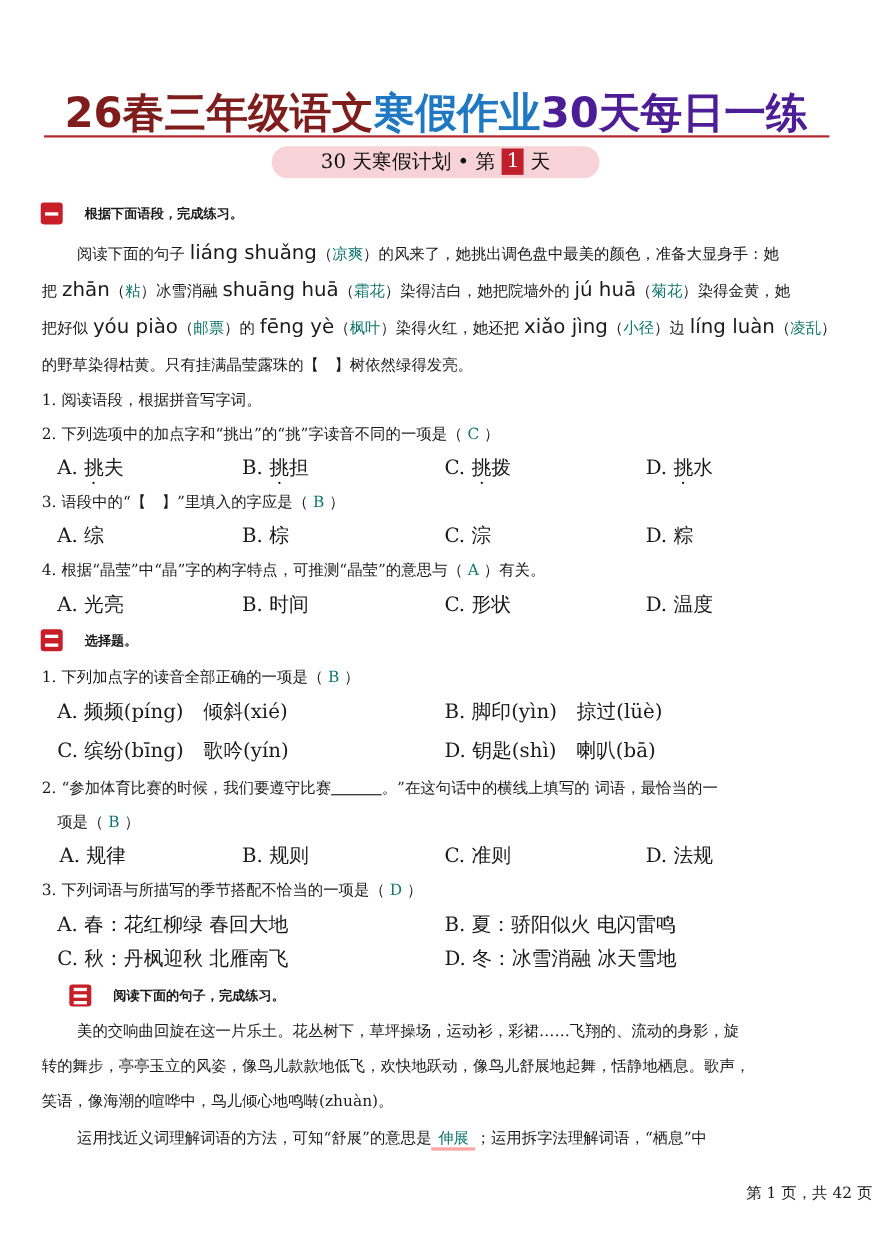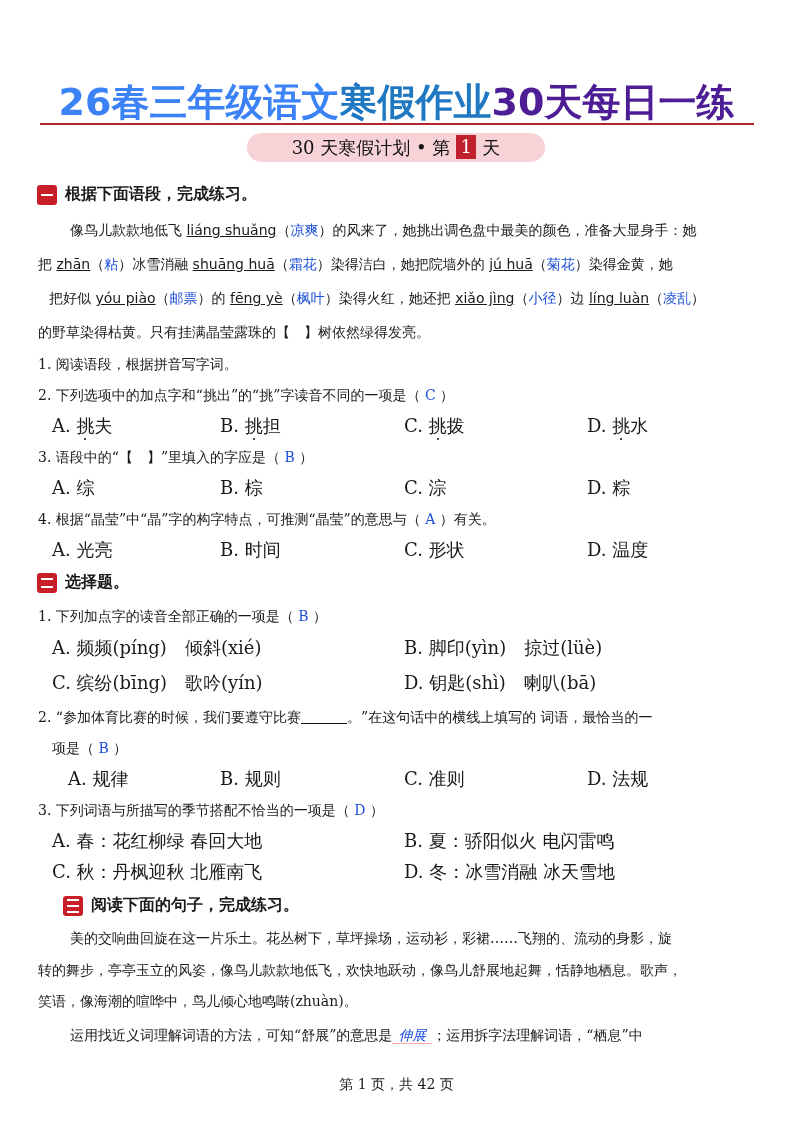--- a/index.html
+++ b/index.html
@@ -1,66 +1,66 @@
 <!DOCTYPE html>
 <html><head>
   <meta charset="utf-8">
   <style>
     html, body { margin: 0; padding: 0; background: #ffffff; }
     body { width: 793px; height: 1122px; position: relative; overflow: hidden;
       font-family: "DejaVu Serif", "Liberation Serif", serif; color: #1a1a1a; }
     .title { position: absolute; left: 0; top: 78px; width: 793px; text-align: center;
       font-family: "DejaVu Sans", "Liberation Sans", sans-serif; font-weight: bold;
       font-size: 38px; letter-spacing: 0px; line-height: 48px; white-space: nowrap; }
-    .title .t-black { color: #3b82f6; }
+    .title .t-black { color: #7f1d1d; }
     .title .t-blue { color: #1f78c1; }
     .title .t-red { color: #4c1d95; }
     .title-rule { position: absolute; left: 40px; top: 123px; width: 714px; height: 2px; background: #b3262e; }
     .plan-pill { position: absolute; left: 247px; top: 133px; width: 298px; height: 29px;
       background: #f7d3d8; border-radius: 15px; text-align: center;
       font-size: 18px; line-height: 29px; color: #111; white-space: nowrap; }
     .plan-pill .day-box { display: inline-block; background: #c0202c; color: #fff;
       width: 20px; height: 24px; line-height: 24px; margin: 0 6px; vertical-align: 1px; }
     .sec-head { position: absolute; left: 37px; display: flex; align-items: center;
-      font-family: "DejaVu Sans", "Liberation Sans", sans-serif; font-weight: bold; font-size: 16px; }
+      font-family: "DejaVu Sans", "Liberation Sans", sans-serif; font-weight: bold; font-size: 12px; gap: 12px; }
     .sec-icon { width: 20px; height: 20px; background: #c81e28; border-radius: 3px; margin-right: 8px;
       position: relative; }
     .sec-icon .bar { position: absolute; left: 4px; width: 12px; height: 2.5px; background: #fff; }
     .line { position: absolute; left: 38px; width: 720px; font-size: 14px; line-height: 20px; white-space: nowrap; }
     .indent { left: 70px; }
-    .red { color: #1d4ed8; }
-    .py { font-family: "DejaVu Sans", "Liberation Sans", sans-serif; font-size: 14px; text-decoration: underline; }
+    .red { color: #0f766e; }
+    .py { font-family: "DejaVu Sans", "Liberation Sans", sans-serif; font-size: 18px; }
     .opt { position: absolute; font-size: 18px; line-height: 20px; white-space: nowrap; }
     .dot { position: relative; }
     .dot::after { content: ""; position: absolute; left: 50%; bottom: -4px; width: 2px; height: 2px;
       margin-left: -1px; background: #111; border-radius: 1px; }
     .blank { display: inline-block; width: 46px; border-bottom: 1px solid #111; height: 14px; vertical-align: -2px; }
-    .ans-under { border-bottom: 1px solid #fca5a5; padding: 0 6px; font-style: italic; }
-    .footer { position: absolute; left: 0; top: 1076px; width: 793px; text-align: center; font-size: 14px; }
+    .ans-under { border-bottom: 3px solid #fca5a5; padding: 0 6px; }
+    .footer { position: absolute; left: 0; top: 1076px; width: 793px; text-align: right; font-size: 14px; }
   </style>
 </head>
 <body>
 
 <div class="title"><span class="t-black">26春三年级语文</span><span class="t-blue">寒假作业</span><span class="t-red">30天每日一练</span></div>
 <div class="title-rule"></div>
 
 <div class="plan-pill"><span>30 天寒假计划 • 第</span><span class="day-box">1</span><span>天</span></div>
 
 <div class="sec-head" style="top:184px;">
   <div class="sec-icon">
       <div class="bar" style="top:9px;"></div>
     </div>
   <span>根据下面语段，完成练习。</span>
 </div>
 
-<div class="line indent" style="top:220px;"><span>像鸟儿款款地低飞 </span><span class="py">liáng shuǎng</span><span>（</span><span class="red">凉爽</span><span>）的风来了，她挑出调色盘中最美的颜色，准备大显身手：她</span></div>
+<div class="line indent" style="top:220px;"><span>阅读下面的句子 </span><span class="py">liáng shuǎng</span><span>（</span><span class="red">凉爽</span><span>）的风来了，她挑出调色盘中最美的颜色，准备大显身手：她</span></div>
 
 <div class="line" style="top:254px;"><span>把 </span><span class="py">zhān</span>（<span class="red">粘</span><span>）冰雪消融 </span><span class="py">shuāng huā</span>（<span class="red">霜花</span><span>）染得洁白，她把院墙外的 </span><span class="py">jú huā</span>（<span class="red">菊花</span><span>）染得金黄，她</span></div>
 
-<div class="line" style="top:288px;margin-left:11px;"><span>把好似 </span><span class="py">yóu piào</span>（<span class="red">邮票</span><span>）的 </span><span class="py">fēng yè</span>（<span class="red">枫叶</span><span>）染得火红，她还把 </span><span class="py">xiǎo jìng</span>（<span class="red">小径</span><span>）边 </span><span class="py">líng luàn</span>（<span class="red">凌乱</span><span>）</span></div>
+<div class="line" style="top:288px;"><span>把好似 </span><span class="py">yóu piào</span>（<span class="red">邮票</span><span>）的 </span><span class="py">fēng yè</span>（<span class="red">枫叶</span><span>）染得火红，她还把 </span><span class="py">xiǎo jìng</span>（<span class="red">小径</span><span>）边 </span><span class="py">líng luàn</span>（<span class="red">凌乱</span><span>）</span></div>
 
 <div class="line" style="top:322px;">的野草染得枯黄。只有挂满晶莹露珠的【　】树依然绿得发亮。</div>
 
 <div class="line" style="top:354px;">1. 阅读语段，根据拼音写字词。</div>
 
 <div class="line" style="top:385px;"><span>2. 下列选项中的加点字和“挑出”的“挑”字读音不同的一项是（ </span><span class="red">C</span><span> ）</span></div>
 <div class="opt" style="left:52px;top:416px;"><span>A. </span><span class="dot">挑</span><span>夫</span></div>
 <div class="opt" style="left:220px;top:416px;"><span>B. </span><span class="dot">挑</span><span>担</span></div>
 <div class="opt" style="left:404px;top:416px;"><span>C. </span><span class="dot">挑</span><span>拨</span></div>
 <div class="opt" style="left:587px;top:416px;"><span>D. </span><span class="dot">挑</span><span>水</span></div>
@@ -86,21 +86,21 @@
 </div>
 
 <div class="line" style="top:606px;"><span>1. 下列加点字的读音全部正确的一项是（ </span><span class="red">B</span><span> ）</span></div>
 <div class="opt" style="left:52px;top:638px;">A. 频频(píng)　倾斜(xié)</div>
 <div class="opt" style="left:404px;top:638px;">B. 脚印(yìn)　掠过(lüè)</div>
 <div class="opt" style="left:52px;top:673px;">C. 缤纷(bīng)　歌吟(yín)</div>
 <div class="opt" style="left:404px;top:673px;">D. 钥匙(shì)　喇叭(bā)</div>
 
 <div class="line" style="top:707px;"><span>2. “参加体育比赛的时候，我们要遵守比赛</span><span class="blank"></span><span>。”在这句话中的横线上填写的 词语，最恰当的一</span></div>
 <div class="line" style="left:52px;top:738px;"><span>项是（ </span><span class="red">B</span><span> ）</span></div>
-<div class="opt" style="left:68px;top:769px;">A. 规律</div>
+<div class="opt" style="left:54px;top:769px;">A. 规律</div>
 <div class="opt" style="left:220px;top:769px;">B. 规则</div>
 <div class="opt" style="left:404px;top:769px;">C. 准则</div>
 <div class="opt" style="left:587px;top:769px;">D. 法规</div>
 
 <div class="line" style="top:800px;"><span>3. 下列词语与所描写的季节搭配不恰当的一项是（ </span><span class="red">D</span><span> ）</span></div>
 <div class="opt" style="left:52px;top:831px;">A. 春：花红柳绿 春回大地</div>
 <div class="opt" style="left:404px;top:831px;">B. 夏：骄阳似火 电闪雷鸣</div>
 <div class="opt" style="left:52px;top:862px;">C. 秋：丹枫迎秋 北雁南飞</div>
 <div class="opt" style="left:404px;top:862px;">D. 冬：冰雪消融 冰天雪地</div>
 

